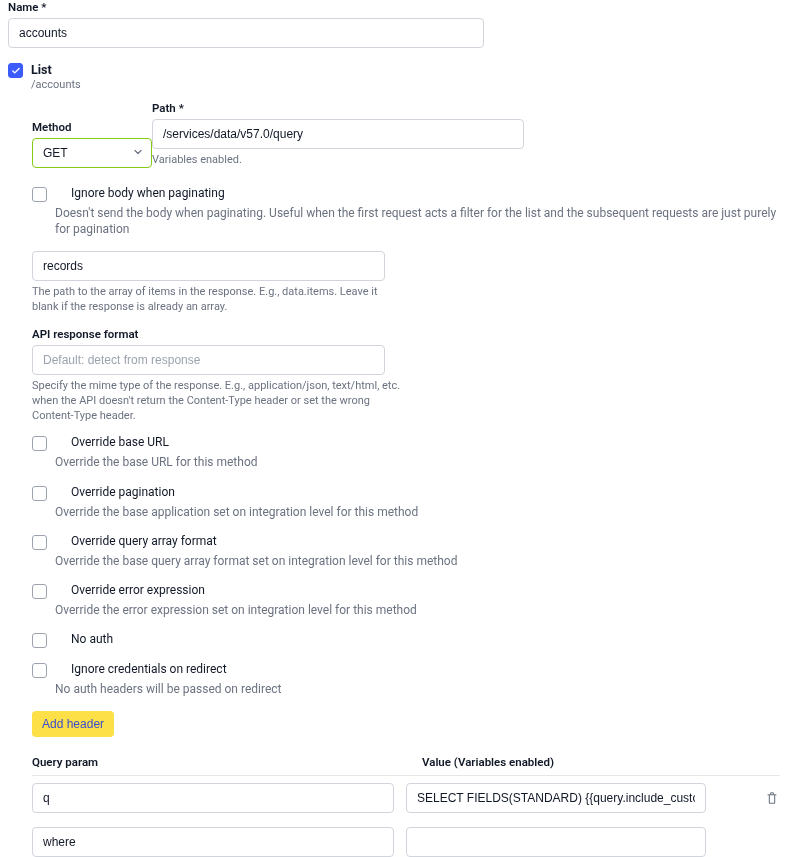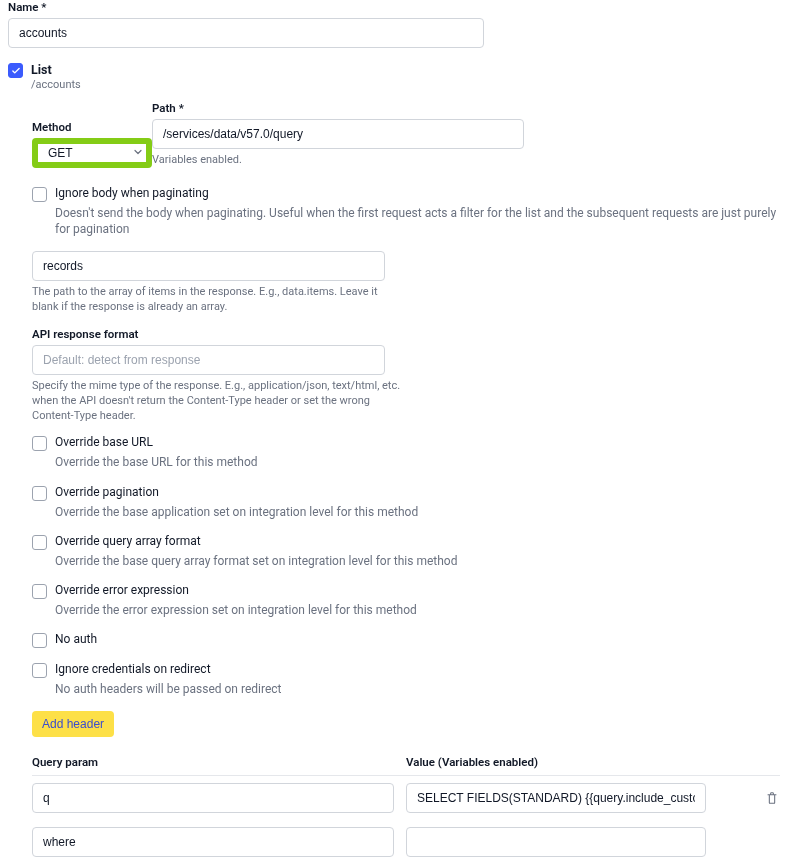--- a/index.html
+++ b/index.html
@@ -59,21 +59,21 @@
   .checkbox.checked svg { display: block; }
   .checkbox svg { display: none; width: 10px; height: 10px; }
   .section-title { font-size: 12.5px; font-weight: 700; }
   .subpath { font-size: 11px; color: #6b7280; margin-top: 1px; }
   .row { display: flex; gap: 0; align-items: flex-end; }
   .col { display: flex; flex-direction: column; }
   .select-wrap { position: relative; width: 120px; }
   .select {
     width: 100%;
     height: 30px;
-    border: 6px solid #84cc16;
+    border: 1px solid #84cc16;
     border-radius: 4px;
     padding: 0 28px 0 10px;
     font-size: 12px;
     background: #fff;
     color: #111827;
     appearance: none;
   }
   .chevron {
     position: absolute;
     right: 8px; top: 8px;
@@ -84,36 +84,36 @@
     color: #6b7280;
     margin-top: 4px;
     line-height: 1.35;
   }
   .check-row {
     display: flex;
     align-items: flex-start;
     gap: 8px;
     margin-bottom: 3px;
   }
-  .check-label { font-size: 12px; font-weight: 400; color: #111827; }
+  .check-label { font-size: 12px; font-weight: 400; color: #111827; margin-left: 16px; }
   .check-hint { font-size: 12px; color: #6b7280; margin-left: 23px; line-height:1.35; }
   .option-block { margin-bottom: 14px; }
   .btn-secondary {
     background: #fde047;
     color: #3a4dcf;
     border: none;
     border-radius: 4px;
     padding: 6px 10px;
     font-size: 12px;
     font-weight: 500;
     cursor: pointer;
   }
   .table-hdr {
     display: flex;
-    gap: 12px;
+    gap: 28px;
     font-size: 11.5px;
     font-weight: 600;
     color: #111827;
     border-bottom: 1px solid #e5e7eb;
     padding-bottom: 6px;
     margin-top: 18px;
   }
   .col-param { width: 362px; }
   .col-value { width: 300px; }
   .col-action { flex: 1; display:flex; justify-content:flex-end; align-items:center; }

